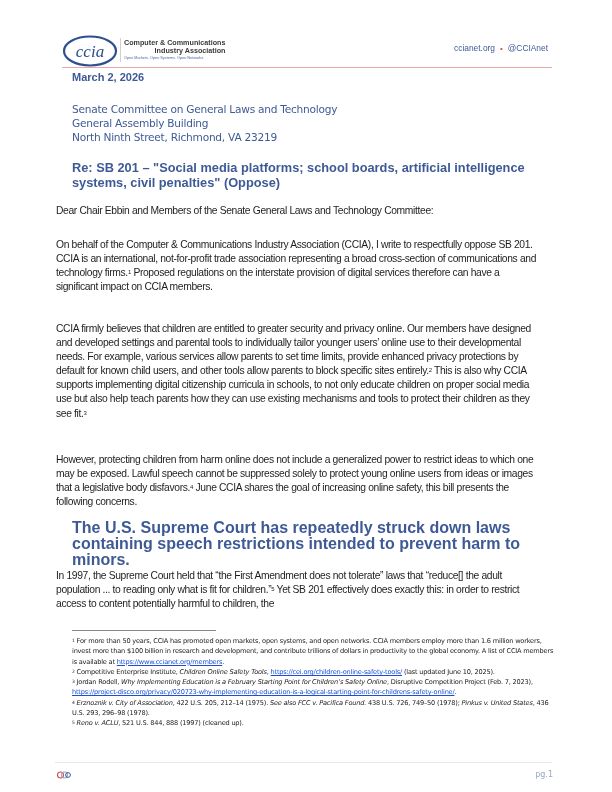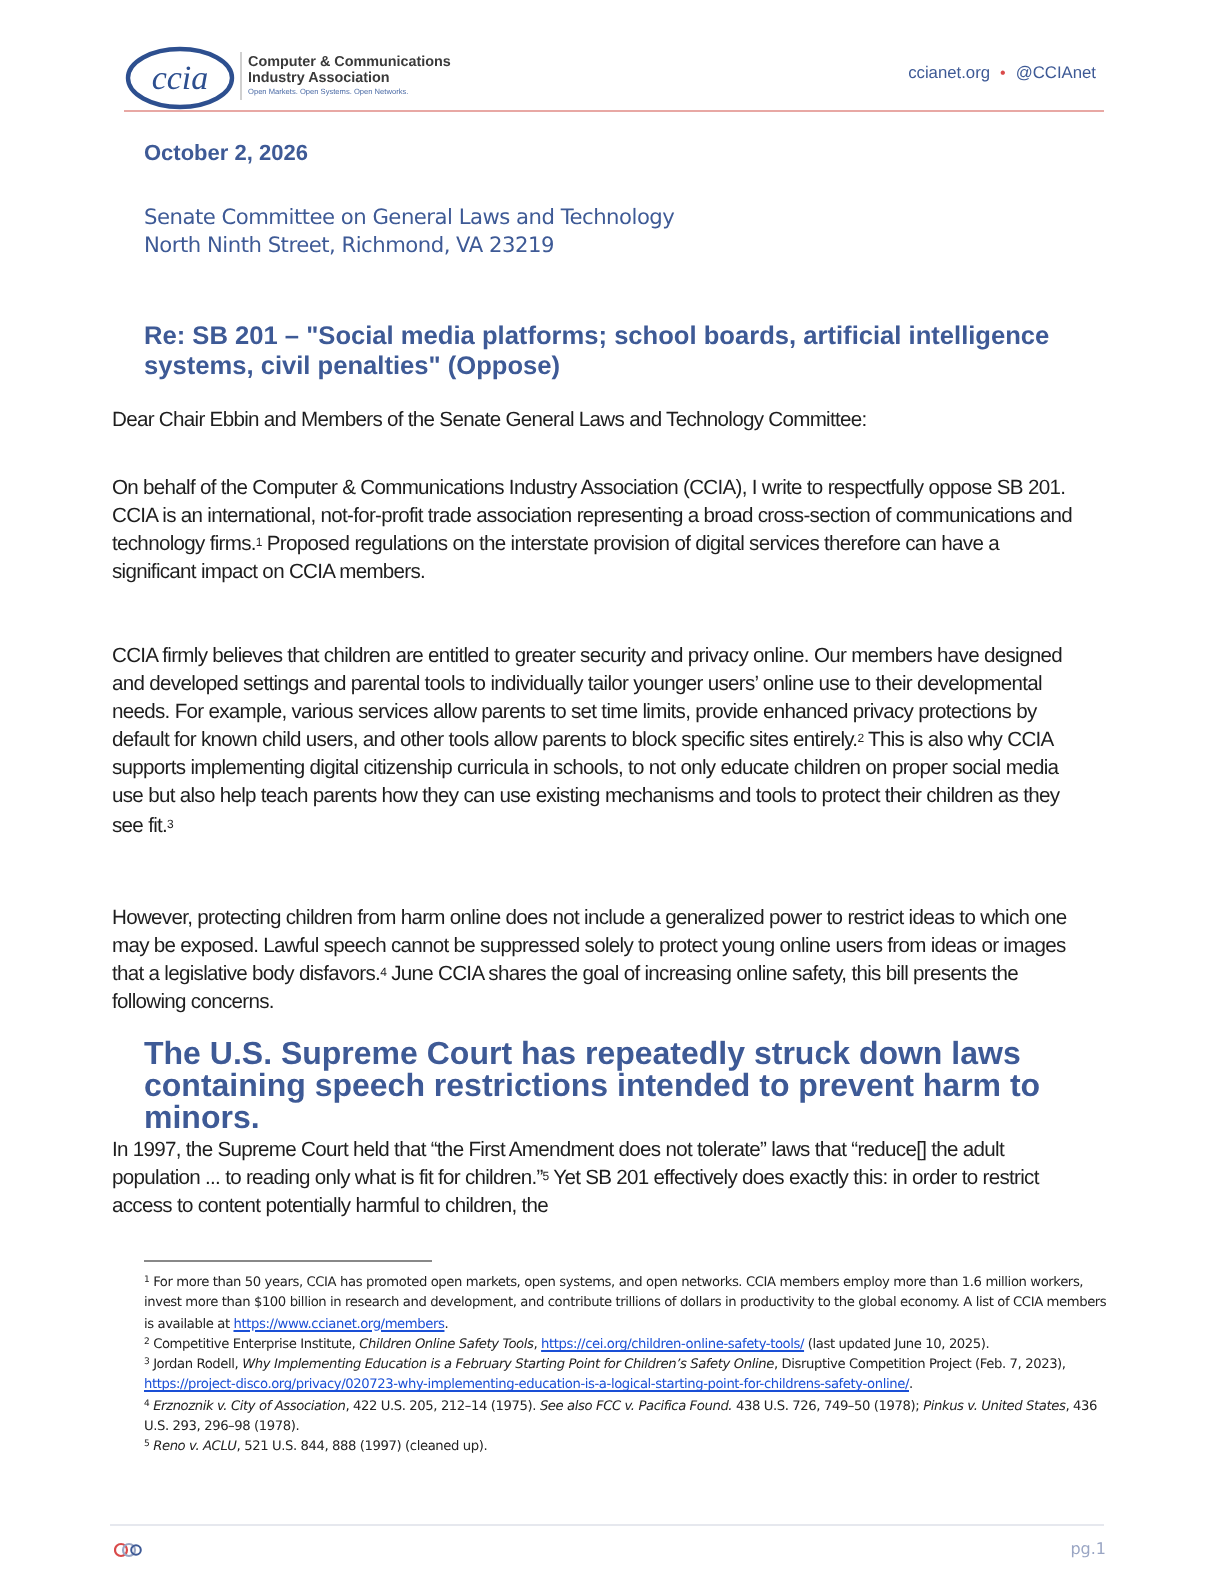--- a/index.html
+++ b/index.html
@@ -1,20 +1,20 @@
 <!DOCTYPE html>
 <html><head>
 <meta charset="utf-8">
 <style>
   html, body { margin:0; padding:0; background:#ffffff; }
   body { width:612px; height:792px; position:relative; overflow:hidden; font-family:"Liberation Sans", sans-serif; color:#1a1a1a; }
-  .header { position:absolute; left:0; top:0; width:604px; height:60px; }
+  .header { position:absolute; left:0; top:12px; width:604px; height:60px; }
   .logo-oval { position:absolute; left:62px; top:22px; width:56px; height:34px; }
   .logo-text { position:absolute; left:124px; top:27px; }
-  .logo-name { font-size:7.2px; font-weight:bold; color:#3a3a3a; line-height:8.2px; }
+  .logo-name { font-size:7.2px; font-weight:bold; color:#3a3a3a; line-height:8.2px;text-align:right; }
   .logo-tag { font-size:3.8px; color:#4a6aa5; margin-top:1px; }
   .logo-divider { position:absolute; left:120px; top:26px; width:1px; height:24px; background:#d0d0d0; }
   .header-links { position:absolute; right:56px; top:31px; font-size:8.4px; color:#3e5a96; }
   .header-links .dot { color:#d94a4a; margin:0 5px; font-size:8px; }
   .header-rule { position:absolute; left:62px; top:55px; width:490px; height:1px; background:#e8a8a4; }
 
   .date { position:absolute; left:72px; top:71px; font-size:11px; font-weight:bold; color:#3e5a96; }
   .address { position:absolute; left:72px; top:102px; font-size:10.6px; line-height:14px; color:#3e5a96; font-family:"DejaVu Sans", sans-serif; letter-spacing:-0.25px; }
   .re { position:absolute; left:72px; top:160px; width:470px; font-size:12.8px; font-weight:bold; line-height:15px; color:#3e5a96; }
 
@@ -53,24 +53,25 @@
     <div class="logo-name">Computer &amp; Communications</div>
     <div class="logo-name">Industry Association</div>
     <div class="logo-tag">Open Markets. Open Systems. Open Networks.</div>
   </div>
   <div class="header-links">
     <span>ccianet.org</span><span class="dot">•</span><span>@CCIAnet</span>
   </div>
   <div class="header-rule"></div>
 </div>
 
-<div class="date">October 2, 2026</div>
+<div class="date">March 2, 2026</div>
 
 <div class="address">
   <div>Senate Committee on General Laws and Technology</div>
+  <div>General Assembly Building</div>
   <div>North Ninth Street, Richmond, VA 23219</div>
 </div>
 
 <div class="re">Re: SB 201 – "Social media platforms; school boards, artificial intelligence systems, civil penalties" (Oppose)</div>
 
 <div class="body-text p-salutation">Dear Chair Ebbin and Members of the Senate General Laws and Technology Committee:</div>
 
 <div class="body-text p1">
   <span>On behalf of the Computer &amp; Communications Industry Association (CCIA), I write to respectfully oppose SB 201. CCIA is an international, not-for-profit trade association representing a broad cross-section of communications and technology firms.</span><sup>1</sup><span> Proposed regulations on the interstate provision of digital services therefore can have a significant impact on CCIA members.</span>
 </div>

